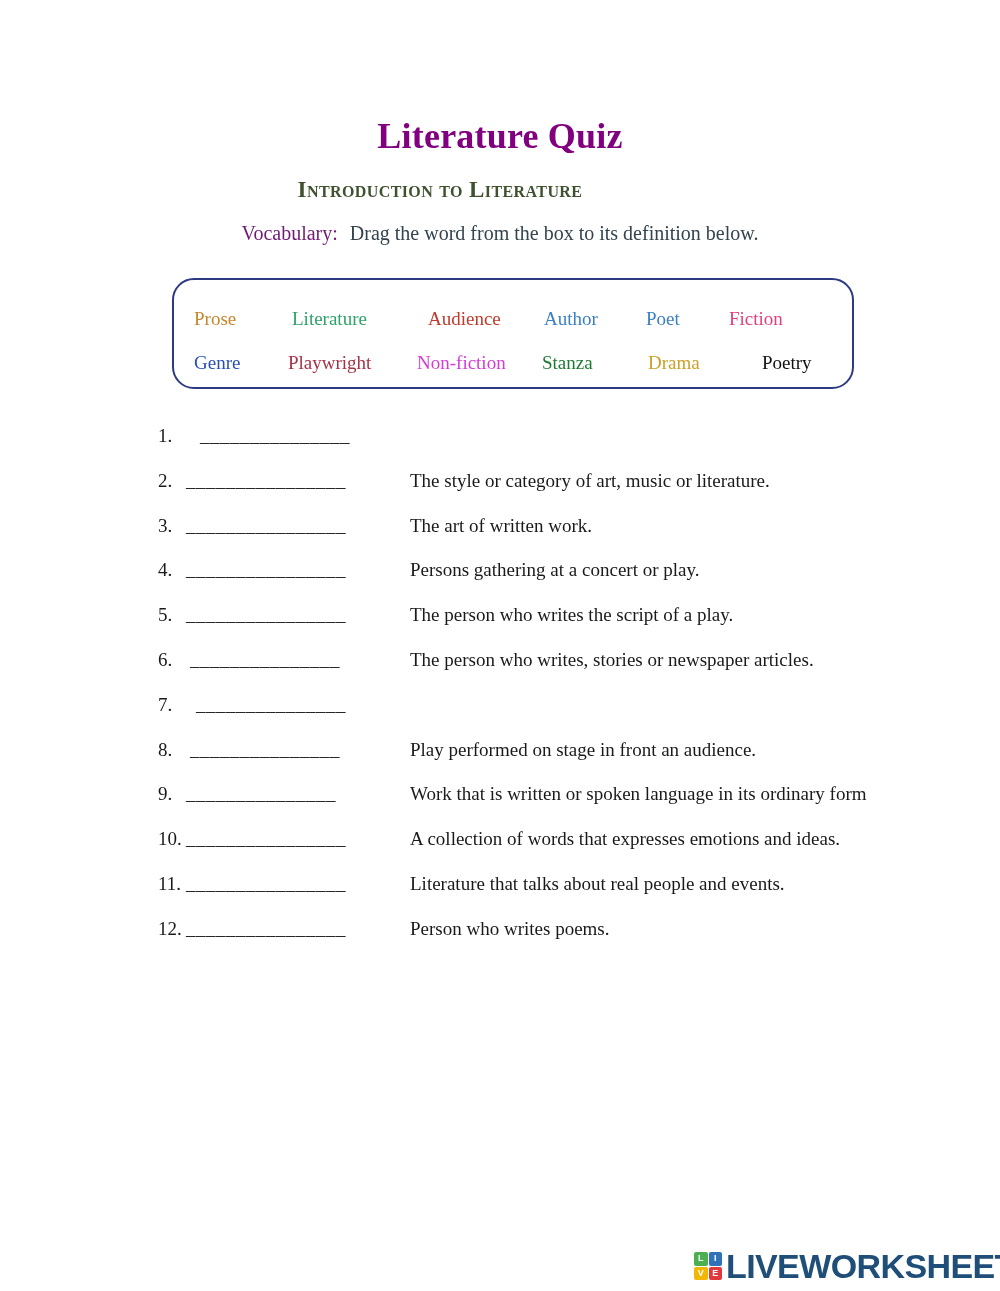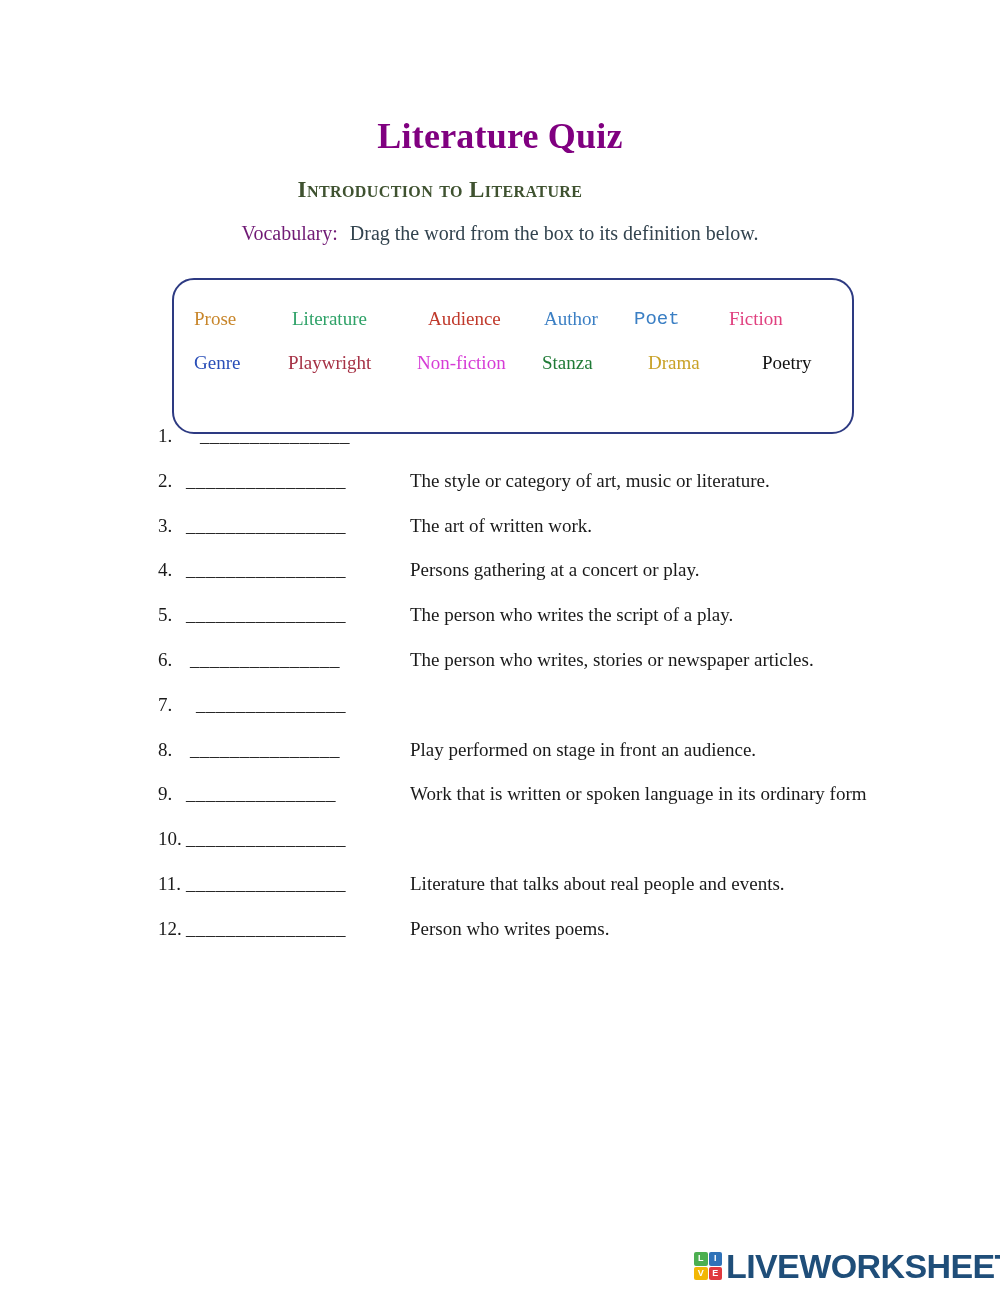--- a/index.html
+++ b/index.html
@@ -68,21 +68,21 @@
     color: #33444f;
     margin-left: 12px;
   }
 
   
   .wordbank {
     position: absolute;
     left: 172px;
     top: 278px;
     width: 682px;
-    height: 156px;
+    height: 111px;
     border: 2px solid #2d3a82;
     border-radius: 22px;
     box-sizing: border-box;
     background: #ffffff;
   }
   .wordbank-row {
     position: absolute;
     left: 0;
     width: 682px;
     height: 30px;
@@ -96,21 +96,21 @@
     line-height: 26px;
     white-space: nowrap;
     cursor: pointer;
   }
 
   
   .w-0  { left: 20px; }
   .w-1  { left: 118px; }
   .w-2  { left: 254px; }
   .w-3  { left: 370px; }
-  .w-4  { left: 460px; font-family: Liberation Mono, monospace; }
+  .w-4  { left: 472px; }
   .w-5  { left: 555px; }
   
   .w-6  { left: 20px; }
   .w-7  { left: 114px; }
   .w-8  { left: 243px; }
   .w-9  { left: 368px; }
   .w-10 { left: 474px; }
   .w-11 { left: 588px; }
 
   
@@ -268,20 +268,21 @@
         <span class="qdef">Play performed on stage in front an audience.</span>
       </div>
       <div class="qrow">
         <span class="qnum">9.</span>
         <span class="qblank" style="left: 186px;">_______________</span>
         <span class="qdef">Work that is written or spoken language in its ordinary form</span>
       </div>
       <div class="qrow">
         <span class="qnum">10.</span>
         <span class="qblank" style="left: 186px;">________________</span>
+        <span class="qdef">A collection of words that expresses emotions and ideas.</span>
       </div>
       <div class="qrow">
         <span class="qnum">11.</span>
         <span class="qblank" style="left: 186px;">________________</span>
         <span class="qdef">Literature that talks about real people and events.</span>
       </div>
       <div class="qrow">
         <span class="qnum">12.</span>
         <span class="qblank" style="left: 186px;">________________</span>
         <span class="qdef">Person who writes poems.</span>

